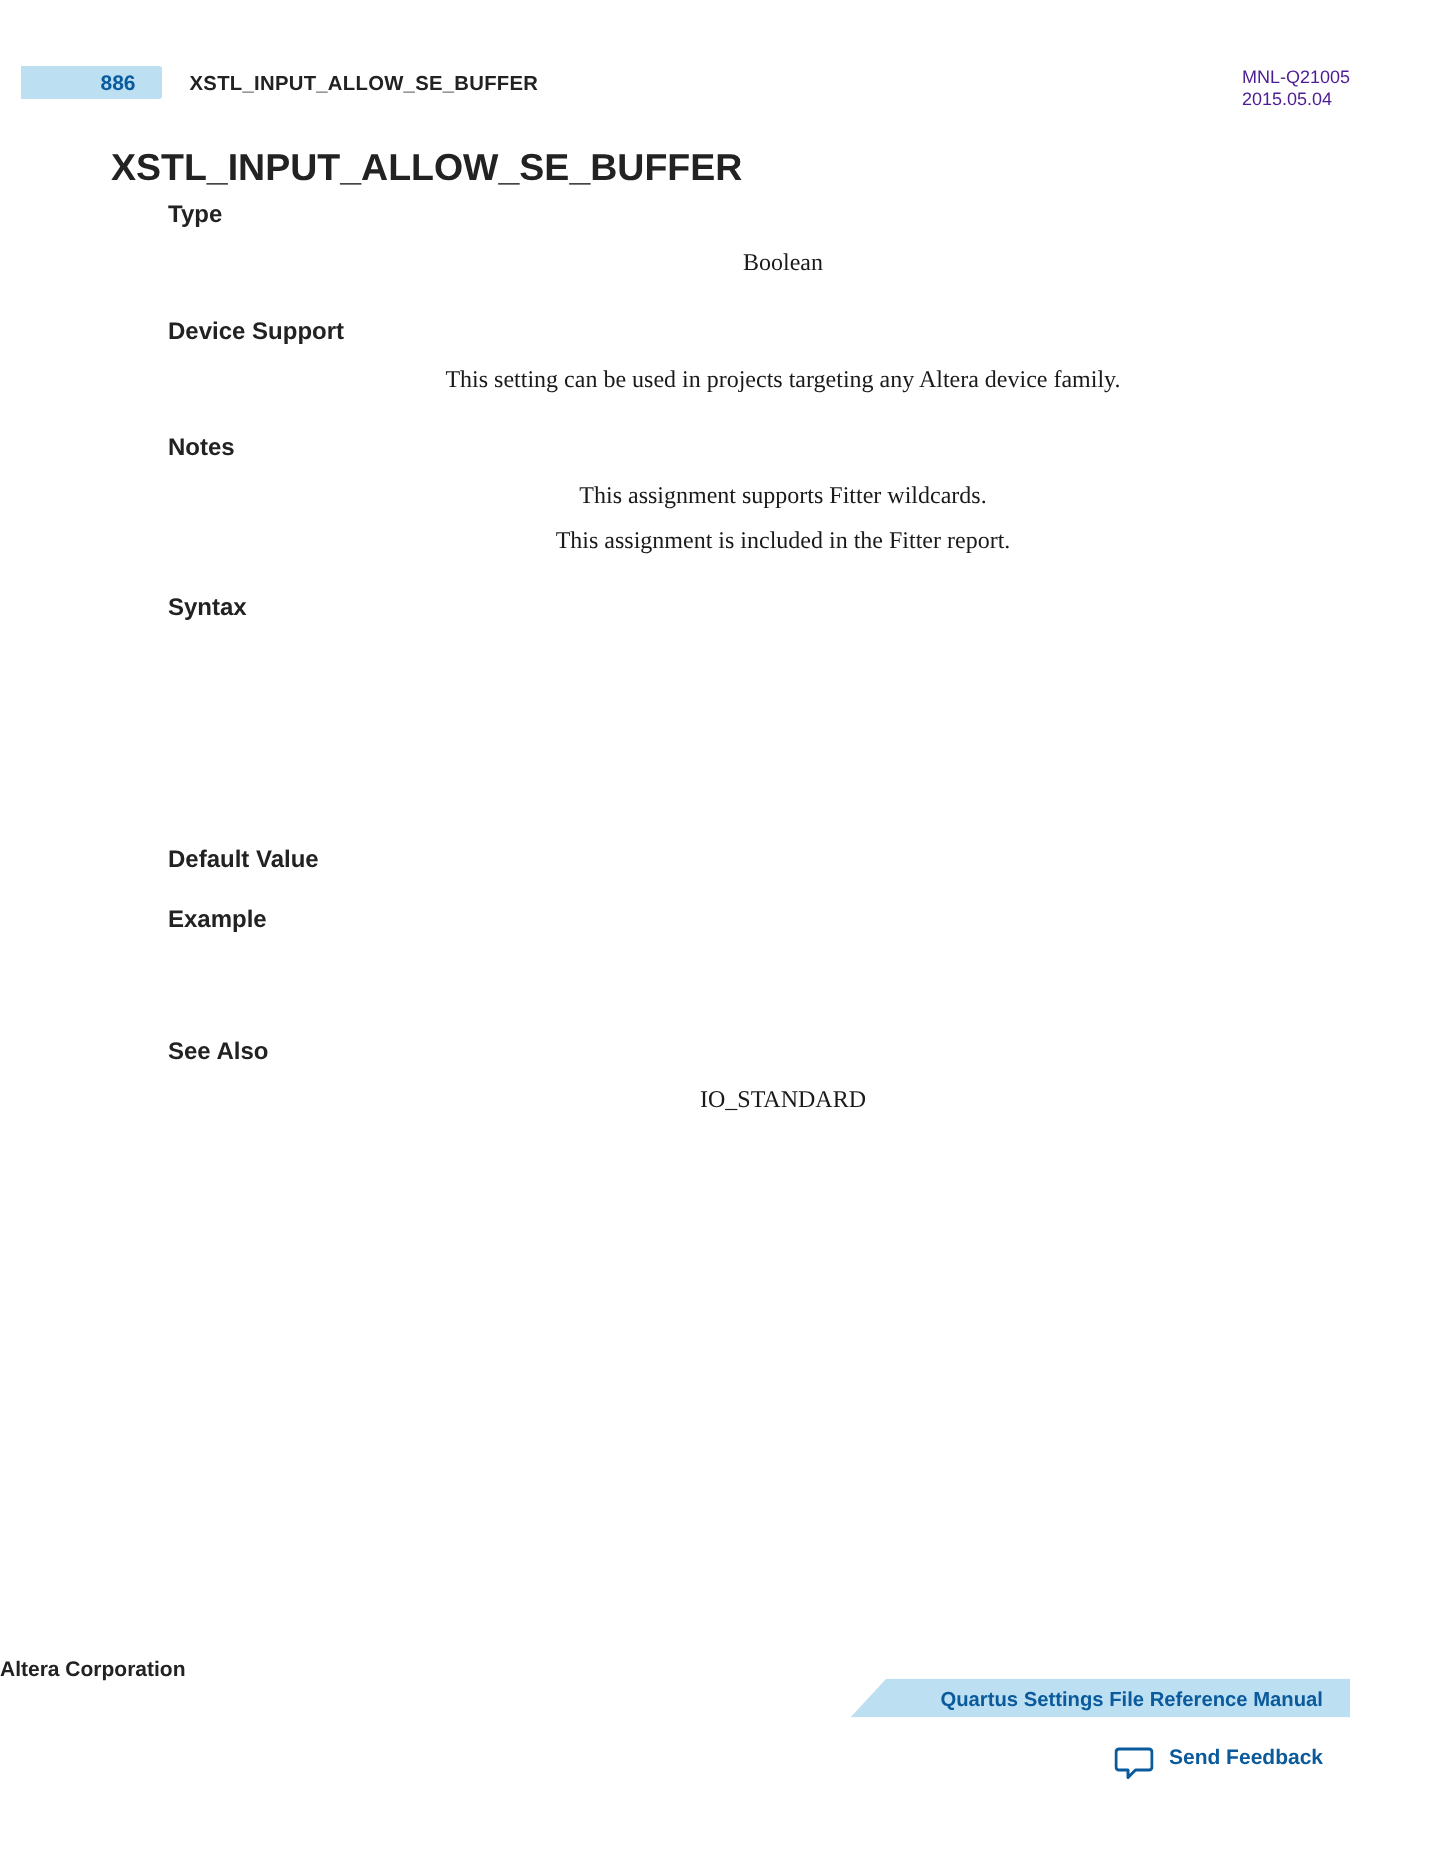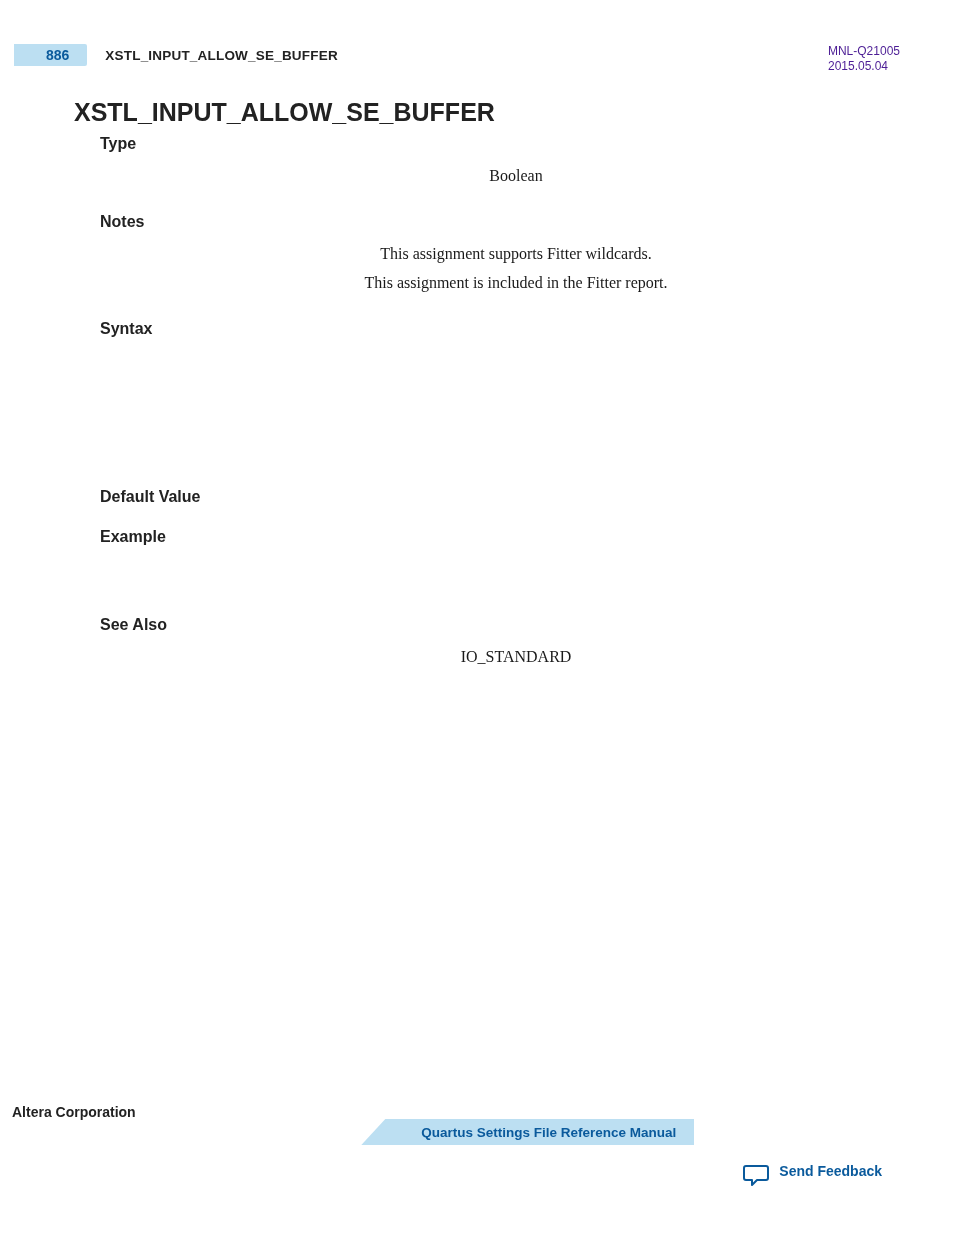--- a/index.html
+++ b/index.html
@@ -24,21 +24,21 @@
     display: flex;
     align-items: center;
     gap: 18px;
   }
   .page-num-box {
     background: #bcdff2;
     color: #0a5a9c;
     font-family: "Myriad Pro", "Segoe UI", Arial, sans-serif;
     font-weight: 700;
     font-size: 14px;
-    padding: 3px 18px 3px 32px;
+    padding: 3px 18px 3px 53px;
     margin-left: -40px;
     border-top-right-radius: 2px;
     border-bottom-right-radius: 2px;
     text-align: center;
   }
   .top-title {
     font-family: "Myriad Pro", "Segoe UI", Arial, sans-serif;
     font-weight: 700;
     font-size: 13.5px;
     color: #222;
@@ -56,41 +56,41 @@
     font-size: 25px;
     color: #222;
     margin: 0 20px 8px 20px;
   }
   .intro {
     font-size: 16px;
     margin: 0 0 28px 90px;
     line-height: 1.45;
   }
   .section {
-    margin-left: 46px;
+    margin-left: 58px;
     margin-bottom: 22px;
   }
   .section-title {
     font-family: "Myriad Pro", "Segoe UI", Arial, sans-serif;
     font-weight: 700;
     font-size: 16px;
     color: #222;
     margin-bottom: 8px;
   }
   .section-body {
     font-size: 16px;
     margin-left: 32px;
     line-height: 1.85;
     text-align: center;
   }
   .section.syntax { margin-bottom: 150px; }
   .section.example { margin-bottom: 70px; }
   .footer {
     position: absolute;
-    left: 12px; right: 0;
+    left: 0; right: 0;
     bottom: 48px;
     padding: 0 54px 0 0;
   }
   .footer-bar {
     display: flex;
     align-items: center;
     justify-content: space-between;
     margin-bottom: 18px;
   }
   .footer-left {
@@ -98,21 +98,21 @@
     font-weight: 700;
     font-size: 14px;
     color: #222;
     padding-left: 0;
     z-index: 2;
   }
   .footer-right-wrap {
     position: relative;
     flex: 1;
     display: flex;
-    justify-content: center;
+    justify-content: flex-end;
     align-items: center;
     margin-left: 20px;
     margin-top: 40px;
   }
   .footer-ribbon {
     position: relative;
     background: #bcdff2;
     height: 26px;
     display: flex;
     align-items: center;
@@ -156,20 +156,24 @@
     </div>
   </div>
 
   <h1 class="main-title">XSTL_INPUT_ALLOW_SE_BUFFER</h1>
 
   <div class="section">
     <div class="section-title">Type</div>
     <div class="section-body">Boolean</div>
   </div>
 
+  <div class="section">
+    <div class="section-title">Device Support</div>
+    <div class="section-body">This setting can be used in projects targeting any Altera device family.</div>
+  </div>
 
   <div class="section">
     <div class="section-title">Notes</div>
     <div class="section-body">
       <div>This assignment supports Fitter wildcards.</div>
       <div>This assignment is included in the Fitter report.</div>
     </div>
   </div>
 
   <div class="section syntax">

